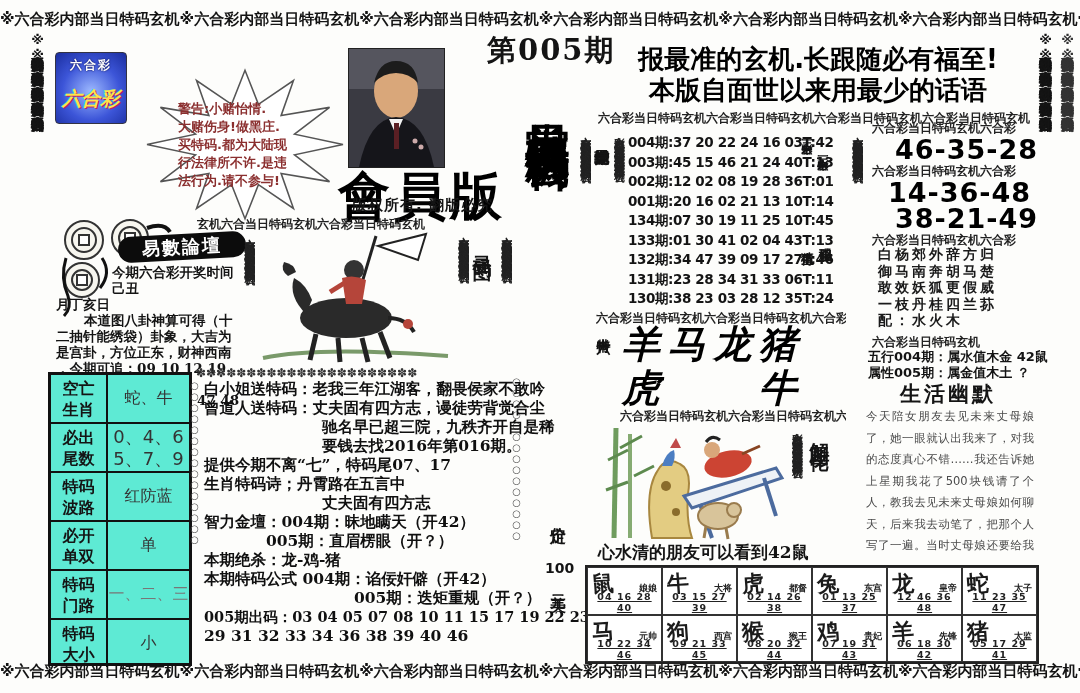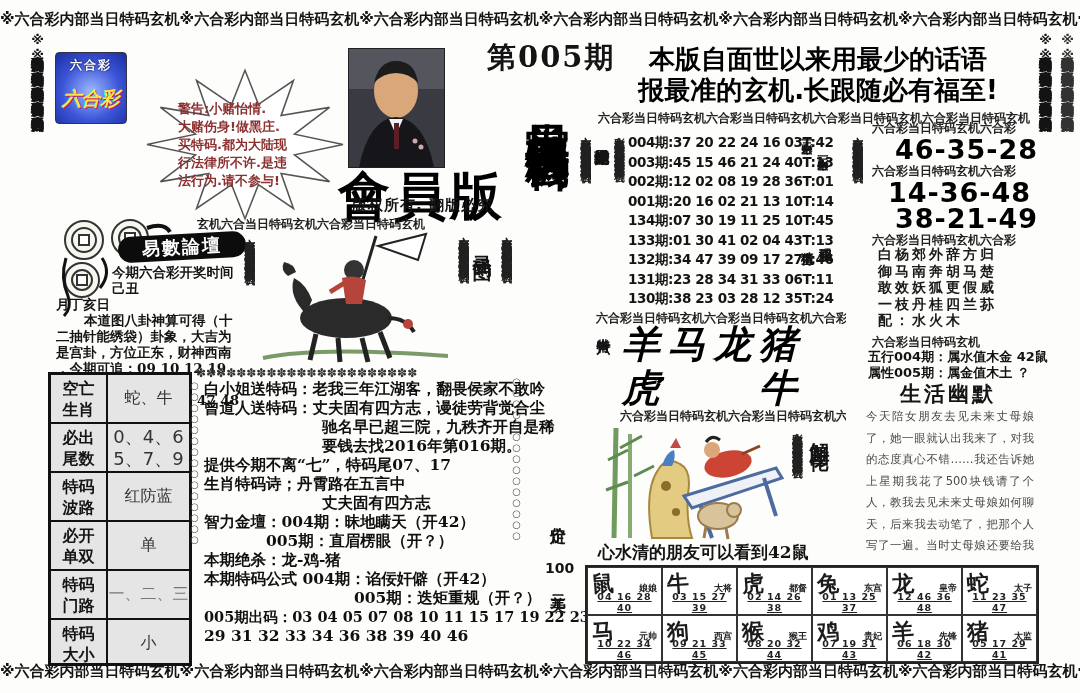--- a/index.html
+++ b/index.html
@@ -70,21 +70,21 @@
       <ellipse cx="47" cy="42" rx="22" ry="27" fill="#d9a77a"></ellipse>
       <path d="M25,34 Q30,12 47,12 Q66,12 69,34 Q60,24 47,24 Q34,24 25,34 Z" fill="#1c1c1c"></path>
       <path d="M10,118 Q20,70 47,68 Q75,70 85,118 Z" fill="#15151a"></path>
       <path d="M40,70 L47,86 L54,70 Z" fill="#f2f2f2"></path>
       <rect x="45" y="74" width="5" height="26" fill="#5a1f24"></rect>
       <circle cx="66" cy="92" r="2.5" fill="#caa"></circle>
       <circle cx="72" cy="98" r="2.5" fill="#caa"></circle>
     </svg>
   </div>
 
-  <div class="abs serif b" style="left:487px;top:38px;width:130px;font-size:29px;letter-spacing:2px;">第005期</div>
+  <div class="abs serif b" style="left:487px;top:31px;width:130px;font-size:29px;letter-spacing:2px;">第005期</div>
 
   <div class="abs serif b" style="left:338px;top:130px;width:230px;font-size:52px;letter-spacing:4px;color:#000000;margin-top:32px;">會員版</div>
   <div class="abs b" style="left:352px;top:196px;width:210px;font-size:15px;letter-spacing:1px;">版权所有. 翻版必究</div>
   <div class="abs sepline" style="left:197px;top:216px;width:268px;">玄机六合当日特码玄机六合彩当日特码玄机</div>
 
   <div class="abs" style="left:52px;top:218px;width:120px;height:100px;">
     <svg width="120" height="100" viewBox="0 0 120 100">
       <g stroke="#333" fill="#f7f6ef" stroke-width="2">
         <circle cx="32" cy="22" r="19"></circle>
           <circle cx="32" cy="22" r="12" fill="none"></circle>
@@ -137,22 +137,22 @@
   <div class="abs v b" style="left:472px;top:240px;width:24px;height:110px;font-size:19px;letter-spacing:4px;">寻码图</div>
   <div class="abs v strip ov" style="left:499px;top:228px;width:13px;height:138px;font-size:11px;">六合彩当日特码玄机六合彩当日特码玄机六合彩当日特码玄机六合彩当日特码玄机</div>
 
   <div class="abs v serif b" style="left:520px;top:88px;width:58px;height:430px;font-size:44px;letter-spacing:3px;color:#000;">當日内部特碼玄機料</div>
   <div class="abs v b" style="left:546px;top:514px;width:22px;height:44px;font-size:16px;">定价</div>
   <div class="abs b" style="left:545px;top:560px;width:30px;font-size:14px;">100</div>
   <div class="abs v b" style="left:546px;top:582px;width:22px;height:48px;font-size:16px;">美元</div>
   <div class="abs v circ ov" style="left:512px;top:376px;width:11px;height:282px;">○○○○○○○○○○○○○○○</div>
 
   <div class="abs b" style="left:600px;top:44px;width:436px;text-align:center;font-size:26px;line-height:31px;color:#000;">
+    <div>报最准的玄机.长跟随必有福至!</div>
     <div>本版自面世以来用最少的话语</div>
-    <div>报最准的玄机.长跟随必有福至!</div>
   </div>
   <div class="abs sepline ov" style="left:598px;top:110px;width:438px;">六合彩当日特码玄机六合彩当日特码玄机六合彩当日特码玄机六合彩当日特码玄机</div>
 
   <div class="abs v strip ov" style="left:578px;top:128px;width:13px;height:528px;font-size:11px;">六合彩当日特码玄机六合彩当日特码玄机六合彩当日特码玄机六合彩当日特码玄机</div>
   <div class="abs v b" style="left:593px;top:138px;width:18px;height:160px;font-size:15px;">近十期搅珠结果</div>
   <div class="abs v strip ov" style="left:613px;top:128px;width:12px;height:180px;font-size:10.5px;">六合彩当日特码玄机六合彩当日特码玄机六合彩当日特码玄机六合彩当日特码玄机</div>
   <div class="abs" style="left:628px;top:133px;width:166px;">
     <div class="rowline">004期:37 20 22 24 16 03T:42</div>
     <div class="rowline">003期:45 15 46 21 24 40T:13</div>
     <div class="rowline">002期:12 02 08 19 28 36T:01</div>
@@ -222,21 +222,21 @@
     <div>一枝丹桂四兰荪</div>
     <div>配：水火木</div>
   </div>
   <div class="abs sepline ov" style="left:872px;top:334px;width:150px;">六合彩当日特码玄机</div>
   <div class="abs b nowrap" style="left:868px;top:348px;width:170px;font-size:13px;">五行004期：属水值木金 42鼠</div>
   <div class="abs b nowrap" style="left:868px;top:364px;width:170px;font-size:13px;">属性005期：属金值木土 ？</div>
   <div class="abs serif b" style="left:900px;top:380px;width:120px;font-size:21px;letter-spacing:3px;">生活幽默</div>
   <div class="abs ov" style="left:866px;top:406px;width:168px;height:152px;font-size:11.5px;line-height:21.5px;
        color:#4a4a4a;text-align:justify;">今天陪女朋友去见未来丈母娘了，她一眼就认出我来了，对我的态度真心不错……我还告诉她上星期我花了500块钱请了个人，教我去见未来丈母娘如何聊天，后来我去动笔了，把那个人写了一遍。当时丈母娘还要给我介绍女朋友，被我委婉拒绝了！哈哈，继续玩！</div>
 
-  <div class="abs ltable" style="left:48px;top:372px;width:138px;height:288px;background:#e5e5e5;">
+  <div class="abs ltable" style="left:48px;top:372px;width:138px;height:288px;background:#5eead4;">
     <div class="lrow">
       <div class="llabel">空亡
 生肖</div>
       <div class="lvalue">蛇、牛</div>
     </div>
     <div class="lrow">
       <div class="llabel">必出
 尾数</div>
       <div class="lvalue" style="font-size:18px;line-height:22px;">0、4、6
 5、7、9</div>

